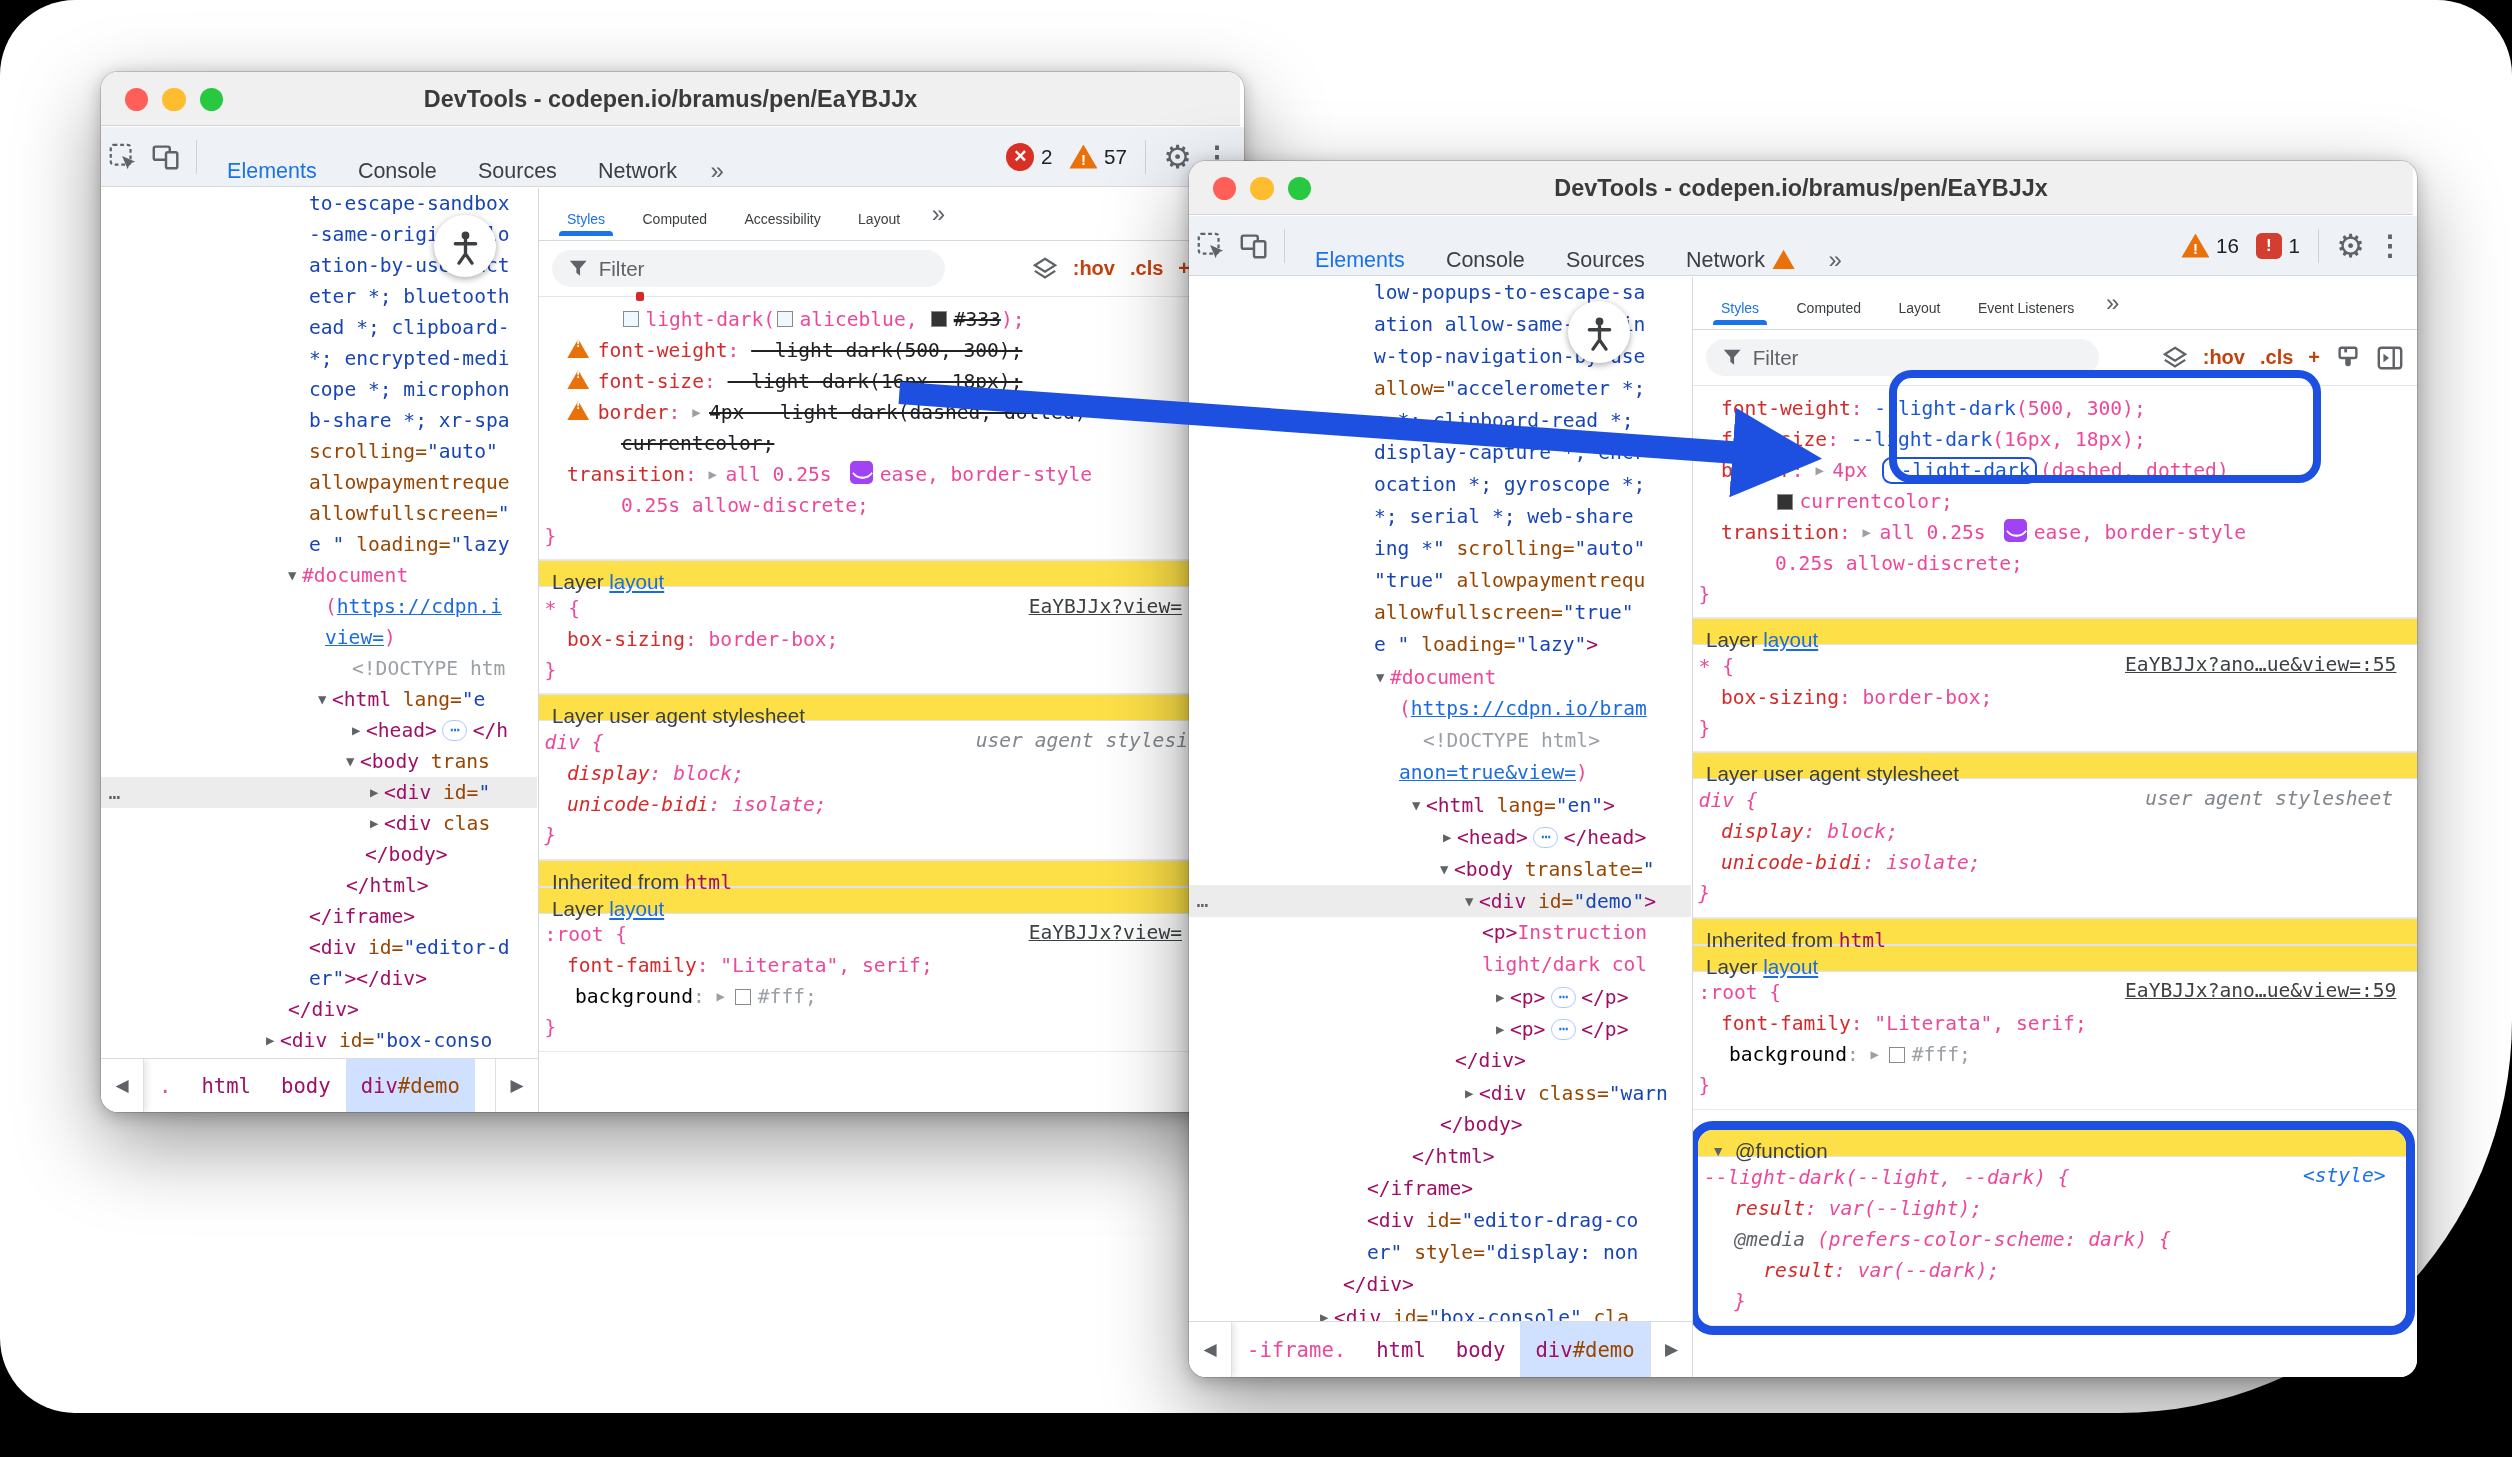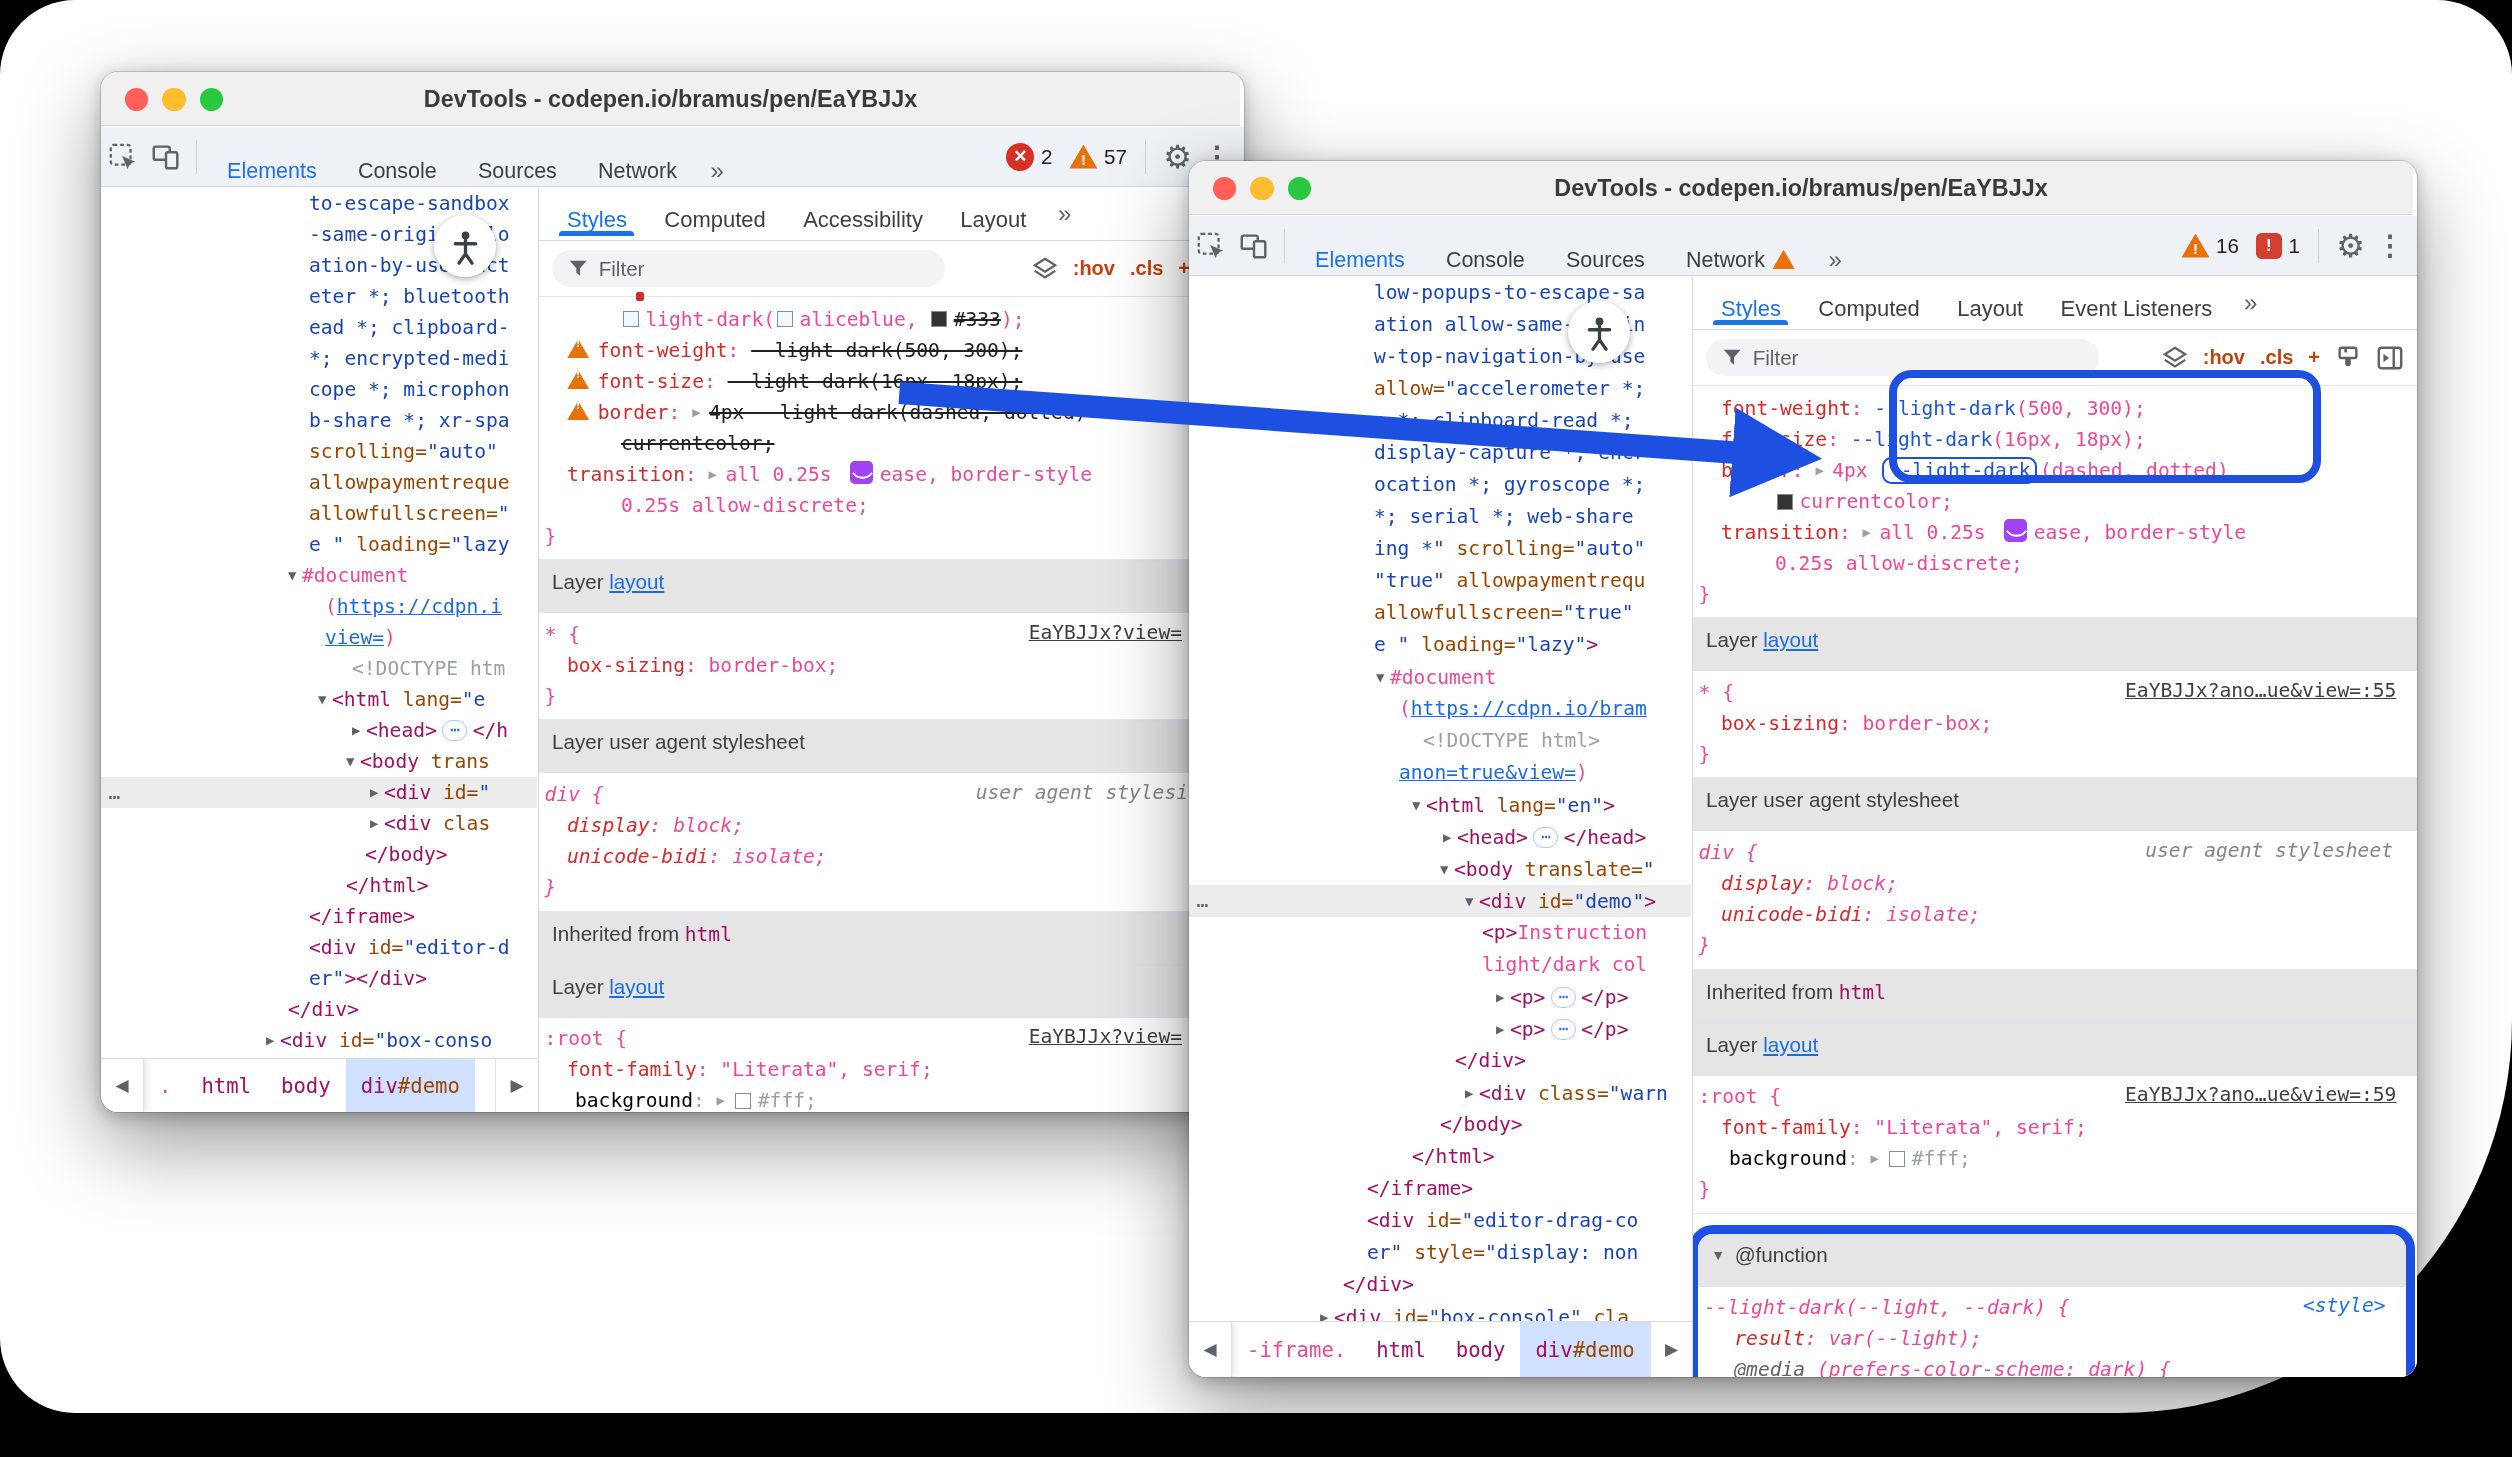--- a/index.html
+++ b/index.html
@@ -63,30 +63,30 @@
   .sg.tri{color:#9aa0a6;font-size:14px;display:inline-block;vertical-align:1.9px;}
   .sg.ell{color:#1a73e8;border:1.9px solid #a8c7fa;border-radius:11.2px;padding:0 6.5px;margin:0 5.6px;font-size:16px;line-height:18.7px;display:inline-block;vertical-align:1.9px;}
   .sg.sw{display:inline-block;width:16px;height:16px;border:0.9px solid #8a8a8a;margin:0 6.5px 0 1.9px;vertical-align:-1.9px;}
   .sg.wn{position:relative;display:inline-block;width:22.4px;height:19.6px;background:#e8710a;clip-path:polygon(50% 0,100% 100%,0 100%);margin-right:8.4px;vertical-align:-1.9px;}
   .sg.ease{position:relative;display:inline-block;width:23.4px;height:23.4px;background:#a142f4;border-radius:4.7px;margin:0 6.5px;vertical-align:-3.7px;}
   .sg.ease::after{content:"";position:absolute;left:4.7px;top:4.7px;width:13px;height:13px;border:0 solid #fff;border-left-width:2.8px;border-bottom-width:2.8px;border-radius:0 0 0 13px;transform:rotate(-45deg);}
   
   .sidepane{position:absolute;top:116px;bottom:0;right:0;background:#fff;overflow:hidden;}
   #win-left .sidepane{left:438px;} #win-right .sidepane{left:504px;}
   .subtabs{height:53px;border-bottom:0.9px solid #d3d7de;display:flex;align-items:center;padding-left:9.3px;background:#fff;}
-  .stab{position:relative;height:43px;line-height:53px;padding:0 18.7px;font-size:22px;color:#3c4043;}
+  .stab{position:relative;height:43px;line-height:53px;padding:0 18.7px;font-size:14px;color:#3c4043;}
   .stab.active{color:var(--accent);}
   .stab.active::after{content:"";position:absolute;left:11.2px;right:11.2px;bottom:0;height:4.7px;background:var(--accent);border-radius:3.7px 3.7px 0 0;}
   .chev{font-size:24px;color:#5f6368;padding:0 13px;}
   .filterrow{height:56px;border-bottom:0.9px solid #e4e6ea;display:flex;align-items:center;padding:0 13px;gap:15px;}
   .fpill{flex:0 1 393px;height:37px;background:#f1f3f4;border-radius:18.7px;display:flex;align-items:center;padding:0 15px;gap:9.3px;color:#5f6368;font-size:20.6px;}
   .fic{color:#c2410c;font-size:20px;font-weight:700;display:flex;align-items:center;}
   .fspace{flex:1;}
   .scontent{position:absolute;left:0;right:0;top:110px;bottom:0;overflow:hidden;}
-  .secbar{height:53px;line-height:41px;background:#e5e5e5;border-top:0.9px solid #dfe3f2;border-bottom:0.9px solid #dfe3f2;padding-left:13px;font-size:20.6px;color:#3c4043;white-space:nowrap;}
+  .secbar{height:27px;line-height:41px;background:#fde047;border-top:0.9px solid #dfe3f2;border-bottom:0.9px solid #dfe3f2;padding-left:13px;font-size:20.6px;color:#3c4043;white-space:nowrap;}
   .secbar .sg{font-family:"Liberation Sans",sans-serif;}
   .secbar .sg.lk{color:#1b6ce0;text-decoration:underline;}
   .secbar .sg.t{font-family:"DejaVu Sans Mono",monospace;font-size:19.6px;}
   .rule{position:relative;padding:5.6px 0 7.5px 0;border-bottom:0.9px solid #e7e9ee;}
   .srow{white-space:nowrap;font-family:"DejaVu Sans Mono",monospace;font-size:19.6px;line-height:31px;}
   .rule.it .srow{font-style:italic;}
   .rlink{position:absolute;top:7.5px;font-family:"DejaVu Sans Mono",monospace;font-size:19.6px;color:#3c4043;text-decoration:underline;white-space:nowrap;}
   #win-left .rlink{right:62px;} #win-right .rlink{right:20.6px;}
   .rlink.bluelink{color:#1a73e8;text-decoration:none;font-style:italic;}
   .rnote{position:absolute;top:7.5px;font-family:"DejaVu Sans Mono",monospace;font-size:19.6px;color:#80868b;font-style:italic;white-space:nowrap;}

